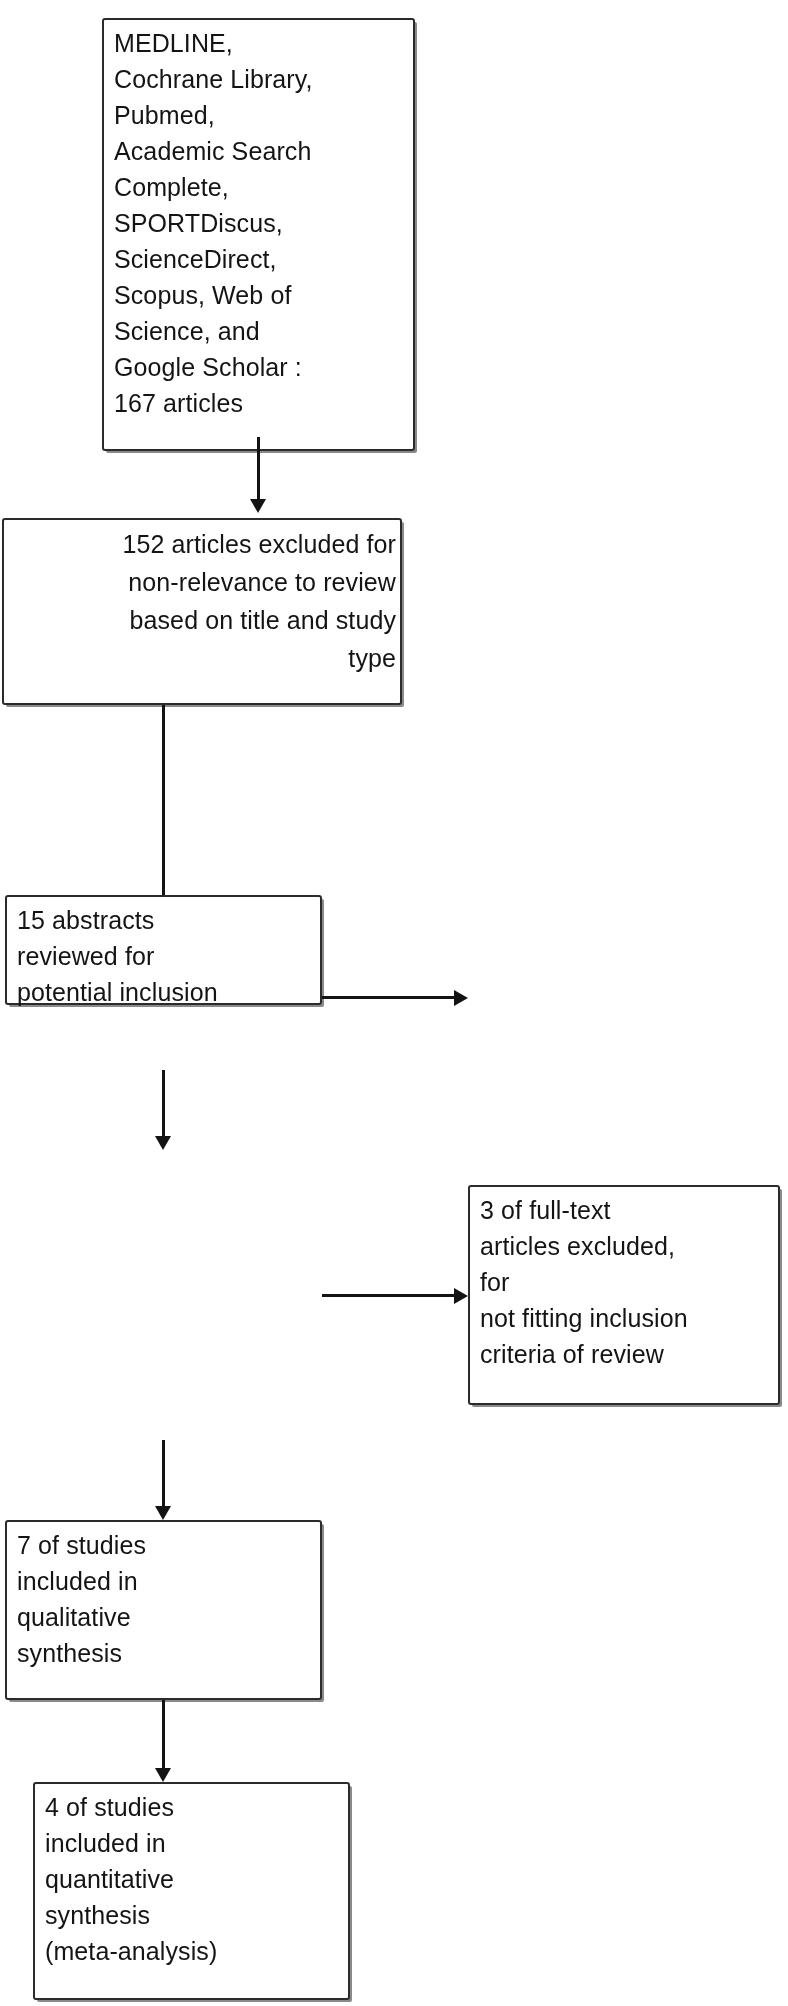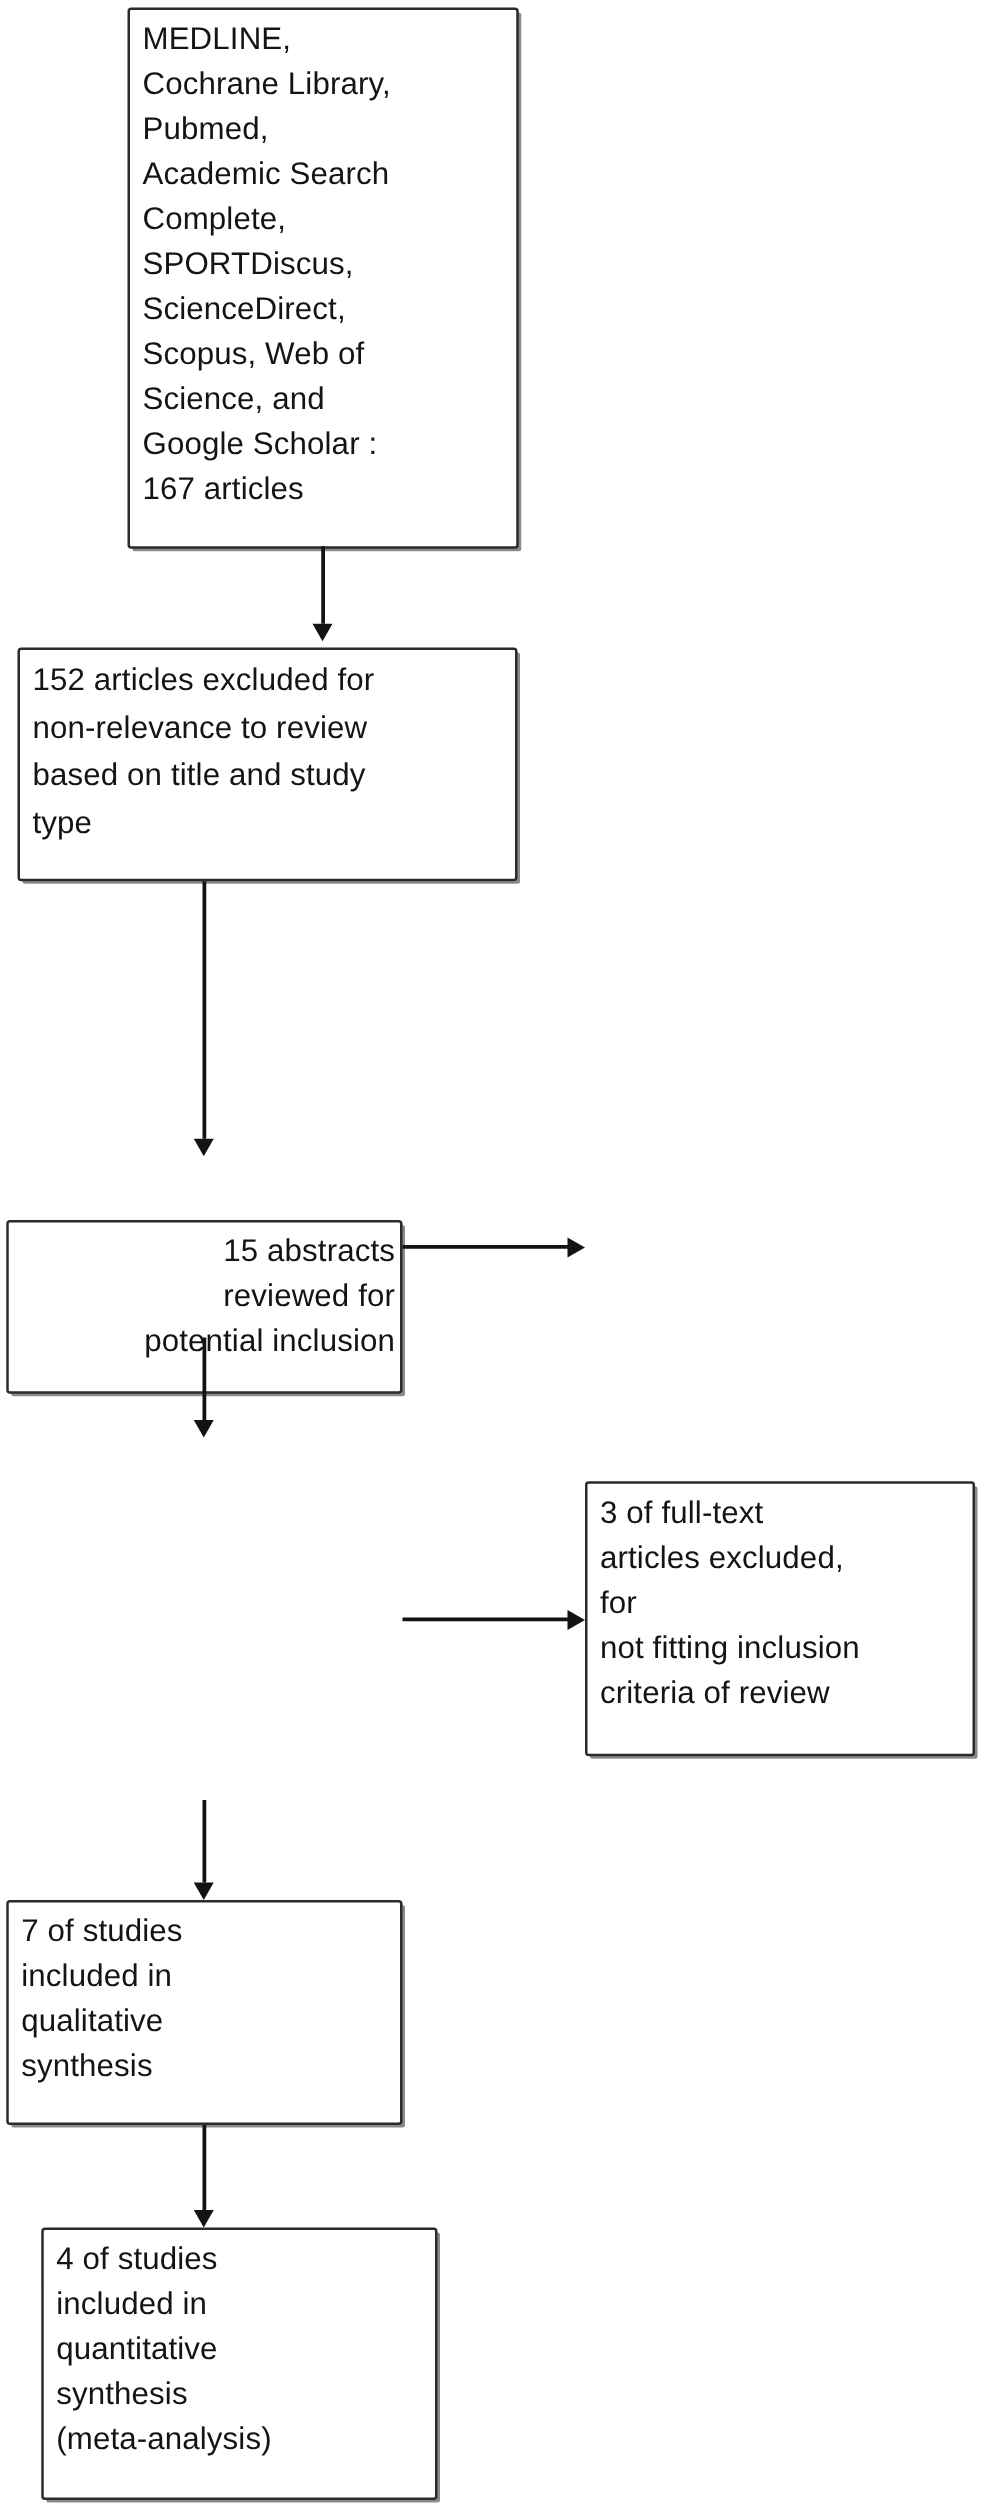--- a/index.html
+++ b/index.html
@@ -60,48 +60,48 @@
     border-top: 8px solid transparent;
     border-bottom: 8px solid transparent;
     border-left: 14px solid #131313;
   }
 </style>
 </head>
 <body>
 
 <div id="canvas">
 
-  <div class="node" style="left:102px; top:6px; width:313px; height:433px;">
+  <div class="node" style="left:102px; top:18px; width:313px; height:433px;">
     <div class="txt">MEDLINE,
 Cochrane Library,
 Pubmed,
 Academic Search
 Complete,
 SPORTDiscus,
 ScienceDirect,
 Scopus, Web of
 Science, and
 Google Scholar :
 167 articles</div>
   </div>
 
   <div class="vline" style="left:257px; top:437px; height:62px;"></div>
   <div class="arrow-down" style="left:250px; top:499px;"></div>
 
-  <div class="node" style="left:14px; top:518px; width:400px; height:187px;">
+  <div class="node" style="left:2px; top:518px; width:400px; height:187px;text-align:right;">
     <div class="txt" style="line-height:38px;">152 articles excluded for
 non-relevance to review
 based on title and study
 type</div>
   </div>
 
   <div class="vline" style="left:162px; top:705px; height:206px;"></div>
   <div class="arrow-down" style="left:155px; top:911px;"></div>
 
-  <div class="node" style="left:5px; top:976px; width:317px; height:139px;text-align:right;">
+  <div class="node" style="left:5px; top:895px; width:317px; height:110px;">
     <div class="txt">15 abstracts
 reviewed for
 potential inclusion</div>
   </div>
 
   <div class="hline" style="left:322px; top:996px; width:134px;"></div>
   <div class="arrow-right" style="left:454px; top:990px;"></div>
 
 
   <div class="vline" style="left:162px; top:1070px; height:66px;"></div>

